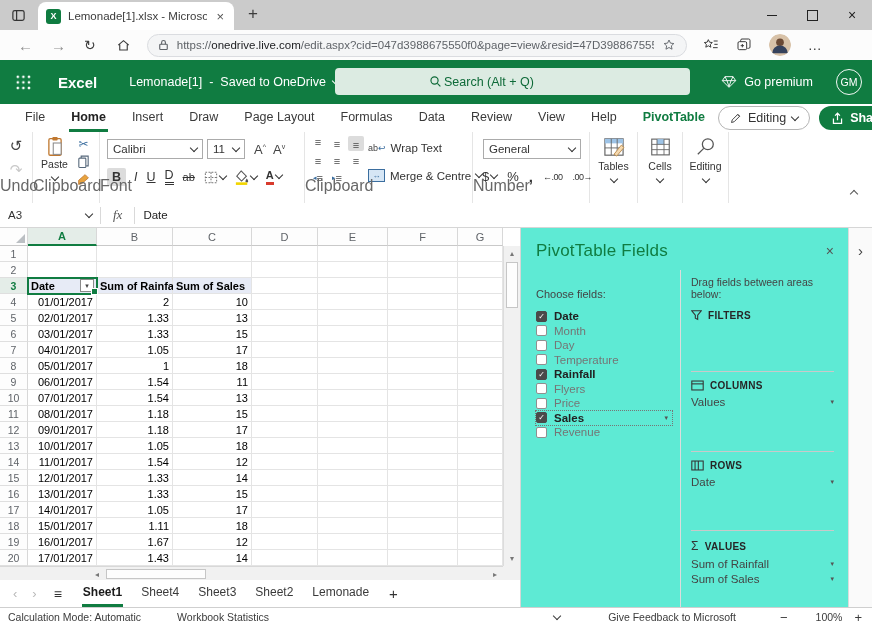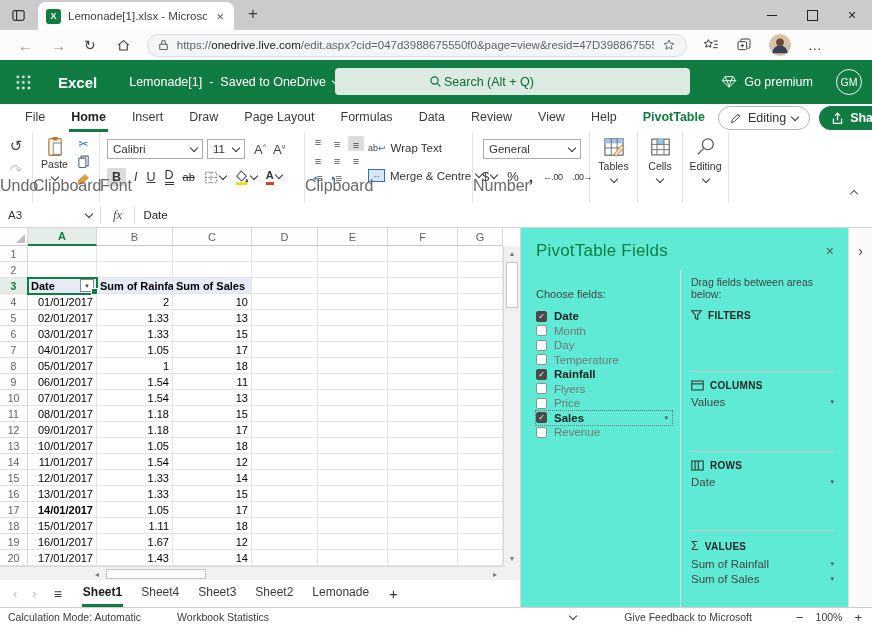--- a/index.html
+++ b/index.html
@@ -624,21 +624,21 @@
           <div class="cell num" style="width: 69px;">13/01/2017</div>
           <div class="cell num" style="width: 76px;">1.33</div>
           <div class="cell num" style="width: 79px;">15</div>
           <div class="cell" style="width: 66px;"></div>
           <div class="cell" style="width: 70px;"></div>
           <div class="cell" style="width: 70px;"></div>
           <div class="cell" style="width: 45px;"></div>
         </div>
         <div class="grow">
           <div class="rh">17</div>
-          <div class="cell num" style="width: 69px; font-weight: bold;">14/01/2017</div>
+          <div class="cell num" style="width: 69px;">14/01/2017</div>
           <div class="cell num" style="width: 76px;">1.05</div>
           <div class="cell num" style="width: 79px;">17</div>
           <div class="cell" style="width: 66px;"></div>
           <div class="cell" style="width: 70px;"></div>
           <div class="cell" style="width: 70px;"></div>
           <div class="cell" style="width: 45px;"></div>
         </div>
         <div class="grow">
           <div class="rh">18</div>
           <div class="cell num" style="width: 69px;">15/01/2017</div>
@@ -811,18 +811,18 @@
     <span class="addsheet">+</span>
   </div>
 
   <div class="statusbar">
     <span style="margin-left:8px">Calculation Mode: Automatic</span>
     <span style="margin-left:36px">Workbook Statistics</span>
     <div class="sb-right">
       <span class="chv"></span>
       <span style="margin-left:48px">Give Feedback to Microsoft</span>
       <span style="margin-left:44px;font-size:13px">−</span>
-      <span style="margin-left:12px">100%</span>
+      <span style="margin-left:28px">100%</span>
       <span style="margin-left:12px;font-size:13px">+</span>
     </div>
   </div>
 
 </div>
 
 </body></html>

